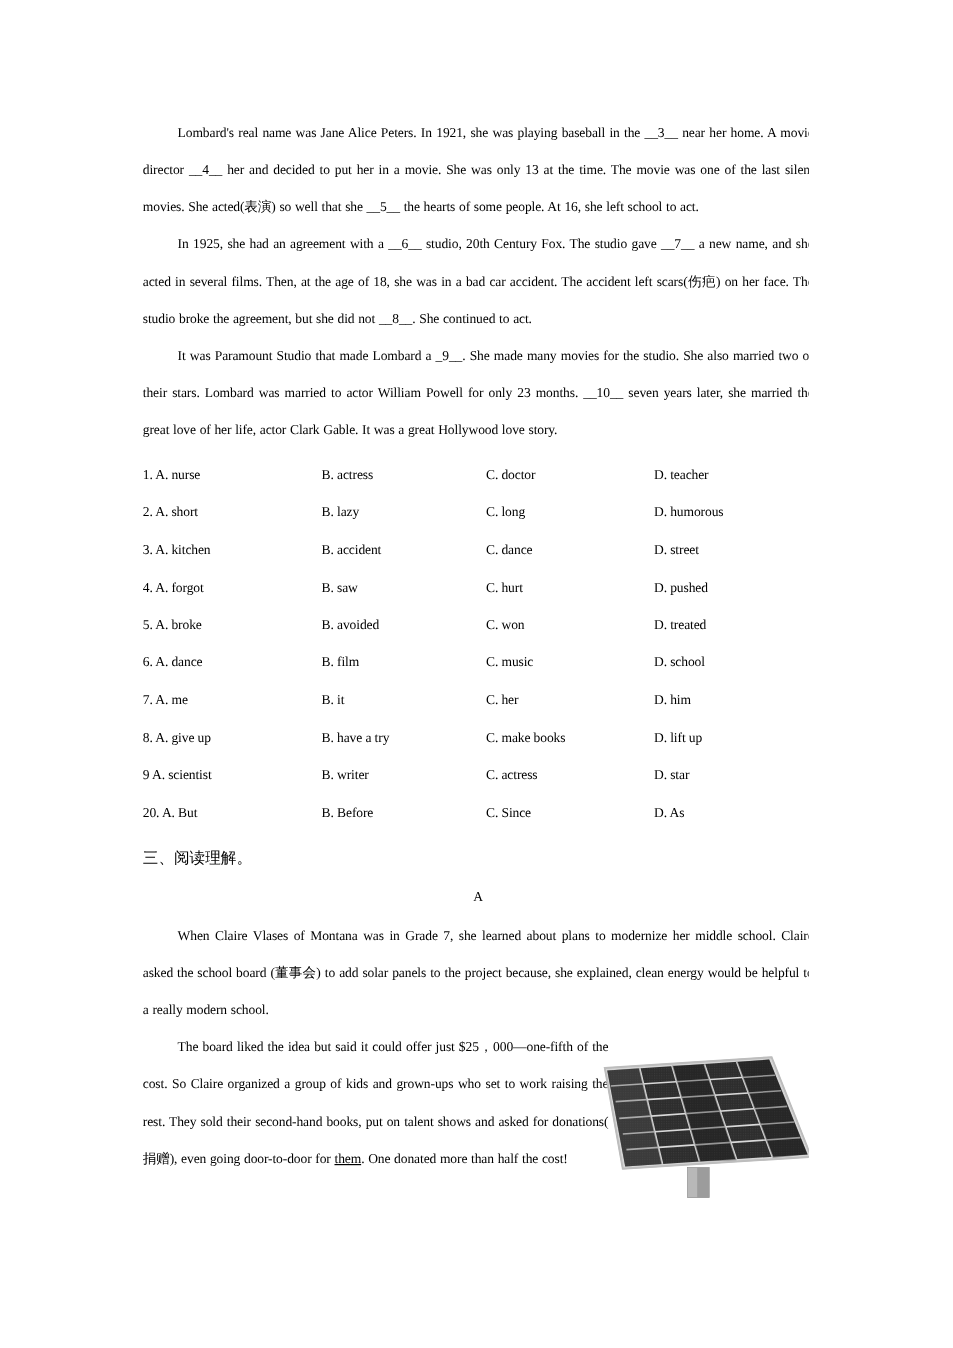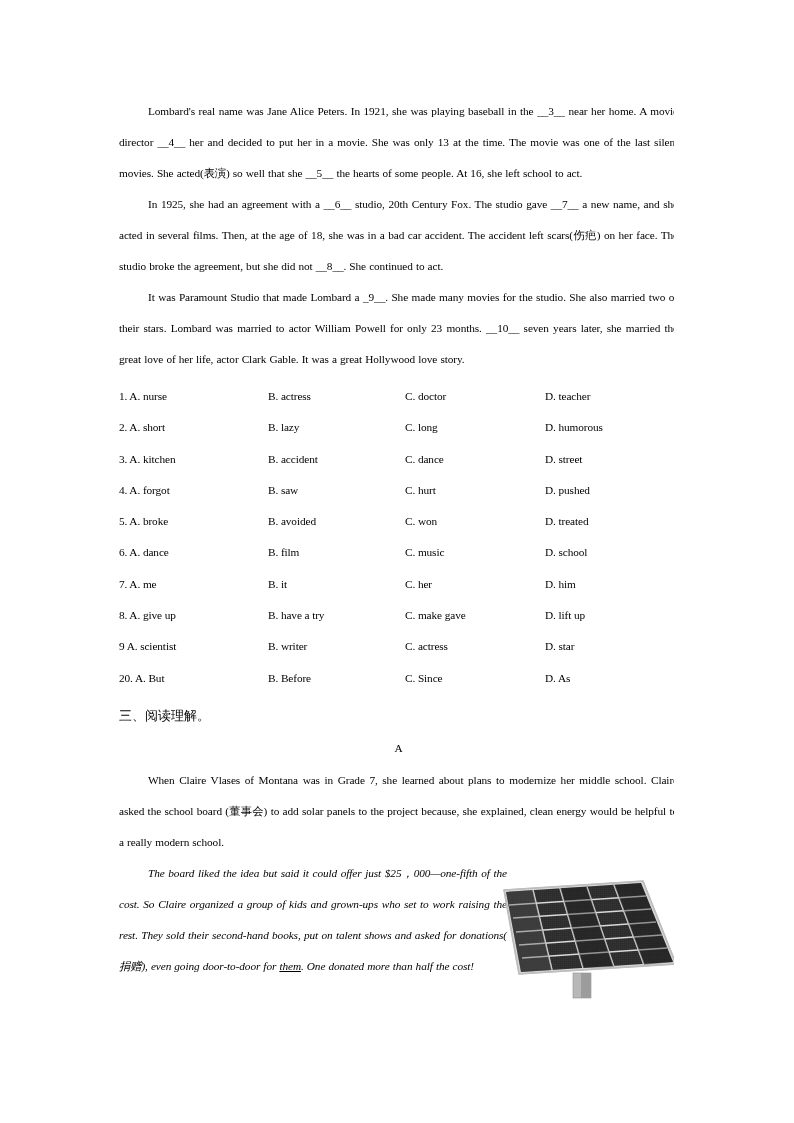--- a/index.html
+++ b/index.html
@@ -61,21 +61,20 @@
     padding-left: 0px;
   }
   .reading {
     margin-top: 2px;
   }
   .wrapblock {
     width: 388px;
   }
   p.para.wrapped {
     text-align: justify;
-    font-style: italic;
   }
   u.plain {
     text-decoration: underline;
   }
 
   
   .solar {
     position: absolute;
     left: 497px;
     top: 880px;
@@ -133,21 +132,21 @@
       </div>
       <div class="opt-row">
         <span class="opt-a">7. A. me</span>
         <span class="opt-b">B. it</span>
         <span class="opt-c">C. her</span>
         <span class="opt-d">D. him</span>
       </div>
       <div class="opt-row">
         <span class="opt-a">8. A. give up</span>
         <span class="opt-b">B. have a try</span>
-        <span class="opt-c">C. make gave</span>
+        <span class="opt-c">C. make books</span>
         <span class="opt-d">D. lift up</span>
       </div>
       <div class="opt-row">
         <span class="opt-a">9 A. scientist</span>
         <span class="opt-b">B. writer</span>
         <span class="opt-c">C. actress</span>
         <span class="opt-d">D. star</span>
       </div>
       <div class="opt-row">
         <span class="opt-a">20. A. But</span>

